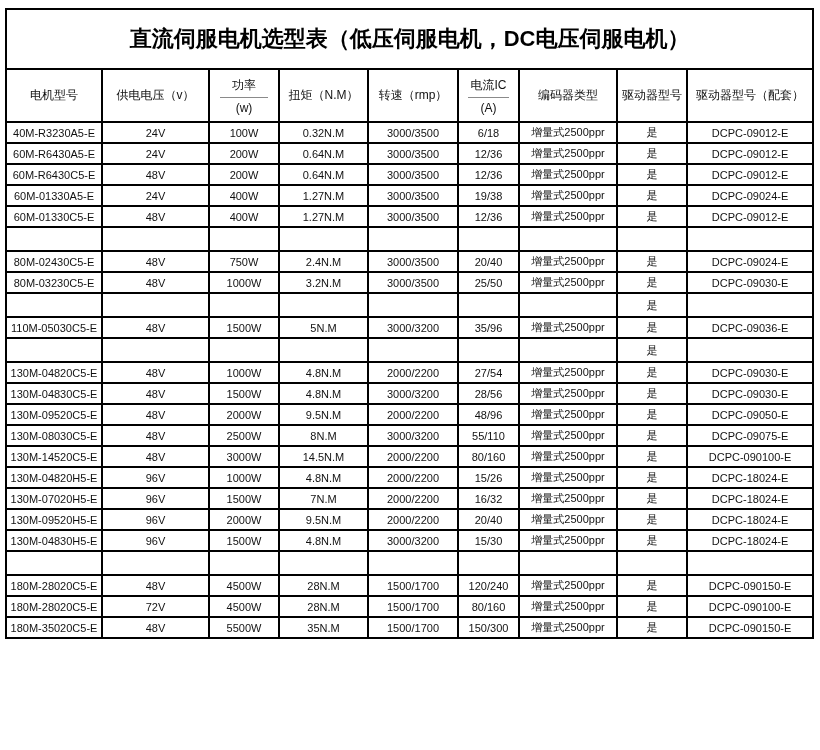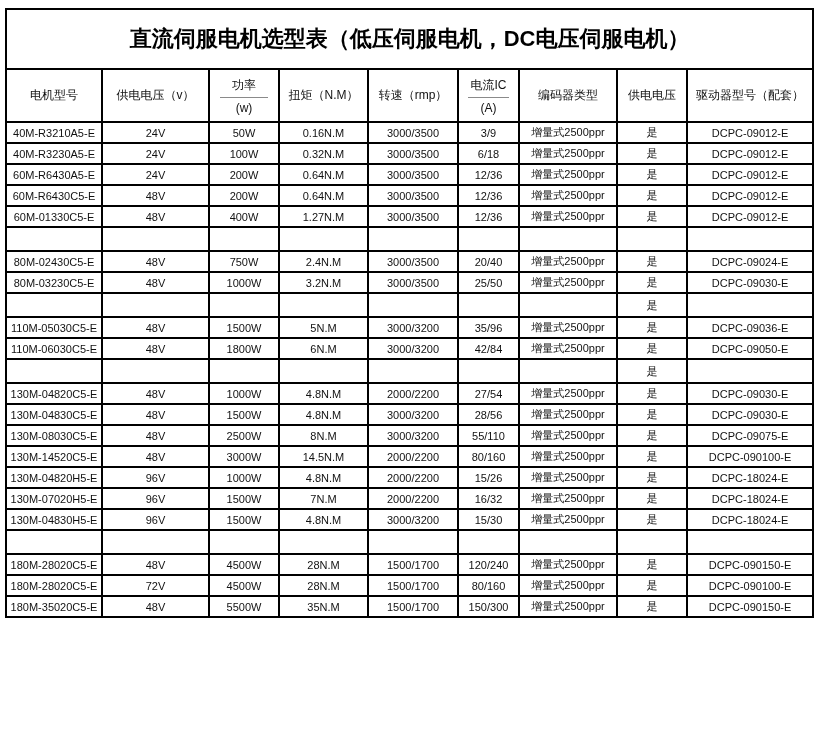--- a/index.html
+++ b/index.html
@@ -102,39 +102,28 @@
           </th>
           <th class="col-header">
             <div class="h-label">电流IC</div>
             <div class="h-divider"></div>
             <div class="h-sub">(A)</div>
           </th>
           <th class="col-header">
             <div class="h-label">编码器类型</div>
           </th>
           <th class="col-header">
-            <div class="h-label">供电电压</div>
+            <div class="h-label">驱动器型号</div>
           </th>
           <th class="col-header">
             <div class="h-label">驱动器型号（配套）</div>
           </th>
         </tr>
     </thead>
     <tbody id="table-body">
-        <tr class="data-row">
-          <td>40M-R3210A5-E</td>
-          <td>24V</td>
-          <td>50W</td>
-          <td>0.16N.M</td>
-          <td>3000/3500</td>
-          <td>3/9</td>
-          <td>增量式2500ppr</td>
-          <td>是</td>
-          <td>DCPC-09012-E</td>
-        </tr>
         <tr class="data-row">
           <td>40M-R3230A5-E</td>
           <td>24V</td>
           <td>100W</td>
           <td>0.32N.M</td>
           <td>3000/3500</td>
           <td>6/18</td>
           <td>增量式2500ppr</td>
           <td>是</td>
           <td>DCPC-09012-E</td>
@@ -155,20 +144,31 @@
           <td>48V</td>
           <td>200W</td>
           <td>0.64N.M</td>
           <td>3000/3500</td>
           <td>12/36</td>
           <td>增量式2500ppr</td>
           <td>是</td>
           <td>DCPC-09012-E</td>
         </tr>
         <tr class="data-row">
+          <td>60M-01330A5-E</td>
+          <td>24V</td>
+          <td>400W</td>
+          <td>1.27N.M</td>
+          <td>3000/3500</td>
+          <td>19/38</td>
+          <td>增量式2500ppr</td>
+          <td>是</td>
+          <td>DCPC-09024-E</td>
+        </tr>
+        <tr class="data-row">
           <td>60M-01330C5-E</td>
           <td>48V</td>
           <td>400W</td>
           <td>1.27N.M</td>
           <td>3000/3500</td>
           <td>12/36</td>
           <td>增量式2500ppr</td>
           <td>是</td>
           <td>DCPC-09012-E</td>
         </tr>
@@ -220,31 +220,20 @@
           <td>110M-05030C5-E</td>
           <td>48V</td>
           <td>1500W</td>
           <td>5N.M</td>
           <td>3000/3200</td>
           <td>35/96</td>
           <td>增量式2500ppr</td>
           <td>是</td>
           <td>DCPC-09036-E</td>
         </tr>
-        <tr class="data-row">
-          <td>110M-06030C5-E</td>
-          <td>48V</td>
-          <td>1800W</td>
-          <td>6N.M</td>
-          <td>3000/3200</td>
-          <td>42/84</td>
-          <td>增量式2500ppr</td>
-          <td>是</td>
-          <td>DCPC-09050-E</td>
-        </tr>
         <tr class="sep-row">
           <td></td>
           <td></td>
           <td></td>
           <td></td>
           <td></td>
           <td></td>
           <td></td>
           <td>是</td>
           <td></td>
@@ -265,20 +254,31 @@
           <td>48V</td>
           <td>1500W</td>
           <td>4.8N.M</td>
           <td>3000/3200</td>
           <td>28/56</td>
           <td>增量式2500ppr</td>
           <td>是</td>
           <td>DCPC-09030-E</td>
         </tr>
         <tr class="data-row">
+          <td>130M-09520C5-E</td>
+          <td>48V</td>
+          <td>2000W</td>
+          <td>9.5N.M</td>
+          <td>2000/2200</td>
+          <td>48/96</td>
+          <td>增量式2500ppr</td>
+          <td>是</td>
+          <td>DCPC-09050-E</td>
+        </tr>
+        <tr class="data-row">
           <td>130M-08030C5-E</td>
           <td>48V</td>
           <td>2500W</td>
           <td>8N.M</td>
           <td>3000/3200</td>
           <td>55/110</td>
           <td>增量式2500ppr</td>
           <td>是</td>
           <td>DCPC-09075-E</td>
         </tr>
@@ -304,20 +304,31 @@
           <td>是</td>
           <td>DCPC-18024-E</td>
         </tr>
         <tr class="data-row">
           <td>130M-07020H5-E</td>
           <td>96V</td>
           <td>1500W</td>
           <td>7N.M</td>
           <td>2000/2200</td>
           <td>16/32</td>
+          <td>增量式2500ppr</td>
+          <td>是</td>
+          <td>DCPC-18024-E</td>
+        </tr>
+        <tr class="data-row">
+          <td>130M-09520H5-E</td>
+          <td>96V</td>
+          <td>2000W</td>
+          <td>9.5N.M</td>
+          <td>2000/2200</td>
+          <td>20/40</td>
           <td>增量式2500ppr</td>
           <td>是</td>
           <td>DCPC-18024-E</td>
         </tr>
         <tr class="data-row">
           <td>130M-04830H5-E</td>
           <td>96V</td>
           <td>1500W</td>
           <td>4.8N.M</td>
           <td>3000/3200</td>

